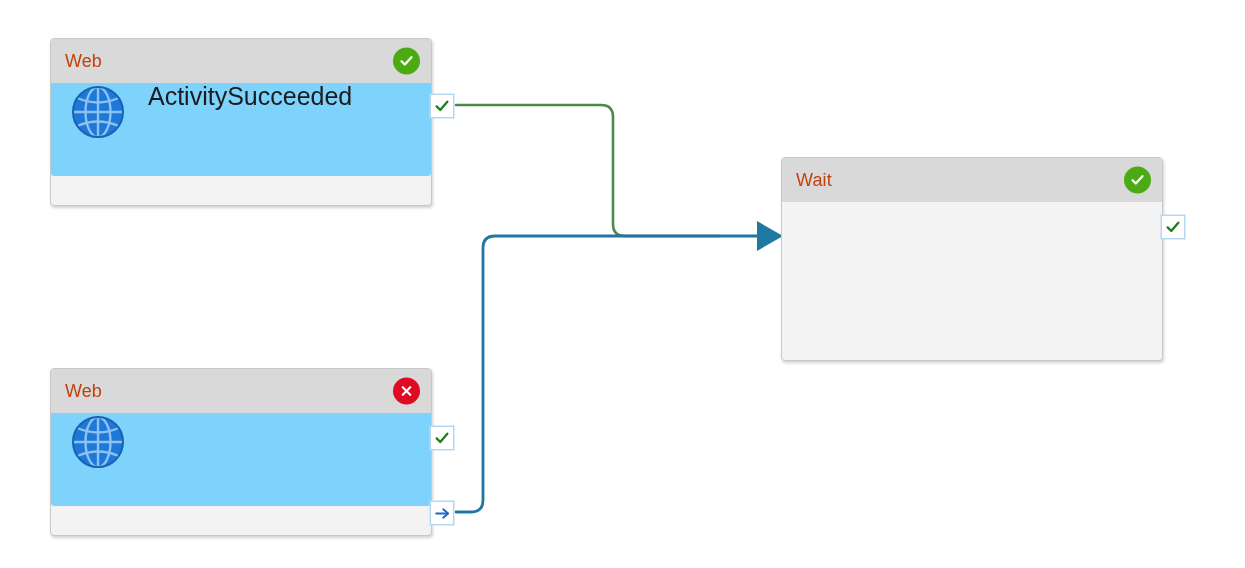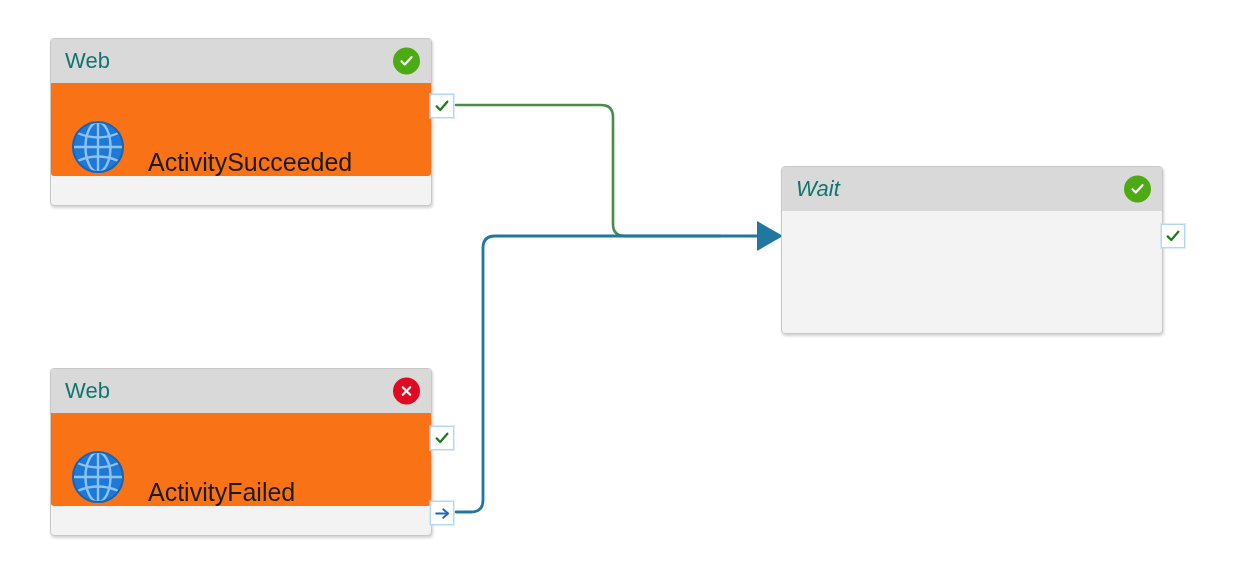--- a/index.html
+++ b/index.html
@@ -50,22 +50,22 @@
     height: 44px;
     background: #d9d9d9;
     border-top-left-radius: 3px;
     border-top-right-radius: 3px;
     display: flex;
     align-items: center;
     padding: 0 14px;
     box-sizing: border-box;
   }
   .node-type {
-    font-size: 22px;
-    color: #0f766e;
+    font-size: 18px;
+    color: #c2410c;
     letter-spacing: .1px;
     line-height: 1;
   }
   .status-badge {
     position: absolute;
     right: 11px;
     top: 50%;
     transform: translateY(-50%);
     width: 27px;
     height: 27px;
@@ -73,25 +73,25 @@
     display: flex;
     align-items: center;
     justify-content: center;
   }
   .status-badge.success { background: #4cab12; }
   .status-badge.failed  { background: #e00b22; }
   .status-badge svg { display: block; }
 
   .node-body {
     display: flex;
-    align-items: flex-end;
+    align-items: flex-start;
     height: 93px;
     padding: 0 18px;
     box-sizing: border-box;
-    background: #f97316;
+    background: #7dd3fc;
     border-bottom-left-radius: 3px;
     border-bottom-right-radius: 3px;
   }
   .node-icon {
     width: 58px;
     height: 58px;
     flex: 0 0 58px;
     display: flex;
     align-items: center;
     justify-content: center;
@@ -193,40 +193,39 @@
           <g fill="none" stroke="#8dc2f2" stroke-width="2.4">
             <ellipse cx="28" cy="28" rx="12.5" ry="25"></ellipse>
             <line x1="28" y1="3" x2="28" y2="53"></line>
             <line x1="3.6" y1="28" x2="52.4" y2="28"></line>
             <path d="M7.5 14 Q28 23 48.5 14"></path>
             <path d="M7.5 42 Q28 33 48.5 42"></path>
           </g>
           <circle cx="28" cy="28" r="25" fill="none" stroke="#1763b4" stroke-width="2"></circle>
         </svg>
       </span>
-      <span class="node-label">ActivityFailed</span>
     </div>
 
     <div class="port port-right" style="top:57px;">
       <svg width="16" height="16" viewBox="0 0 24 24">
         <path d="M4 12.6 L9.4 18 L20 5.6" fill="none" stroke="#1d7a1d" stroke-width="3.4" stroke-linecap="round" stroke-linejoin="round"></path>
       </svg>
     </div>
 
     <div class="port port-right" style="top:132px;">
       <svg width="17" height="17" viewBox="0 0 24 24">
         <g fill="none" stroke="#1668c1" stroke-width="2.6" stroke-linecap="round" stroke-linejoin="round">
           <line x1="3" y1="12" x2="19" y2="12"></line>
           <polyline points="13,6 20,12 13,18"></polyline>
         </g>
       </svg>
     </div>
   </div>
 
-  <div class="node" id="node-and-condition" style="left:781px; top:166px; width:382px; height:168px;font-style:italic;">
+  <div class="node" id="node-and-condition" style="left:781px; top:157px; width:382px; height:204px;">
 
     <div class="node-header">
       <span class="node-type">Wait</span>
 
       <span class="status-badge success">
         <svg width="17" height="17" viewBox="0 0 24 24">
           <path d="M5 12.4 L9.6 17 L19 6.6" fill="none" stroke="#ffffff" stroke-width="3.2" stroke-linecap="round" stroke-linejoin="round"></path>
         </svg>
       </span>
     </div>

